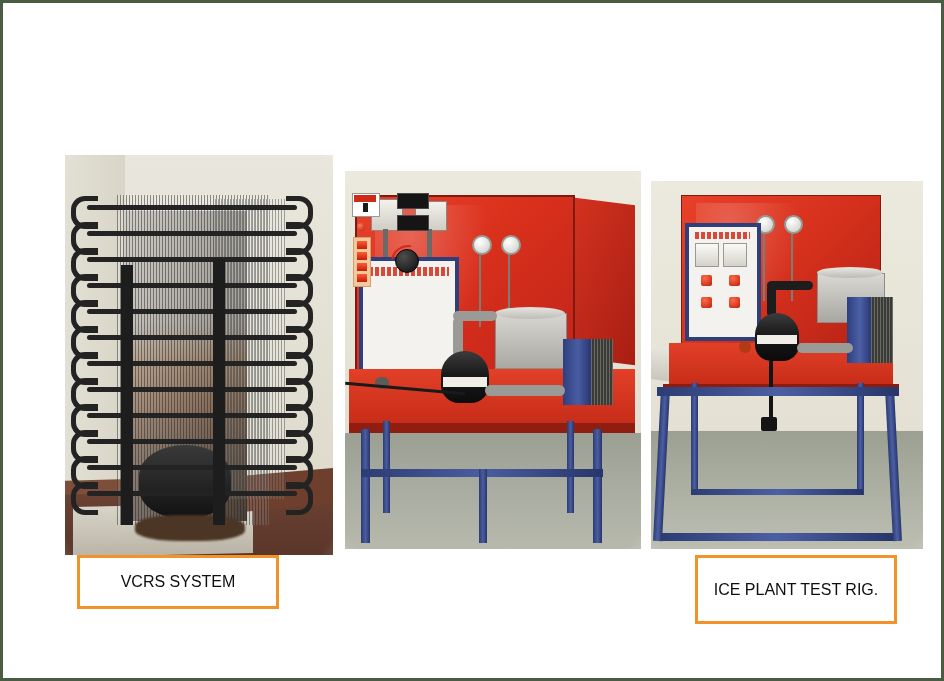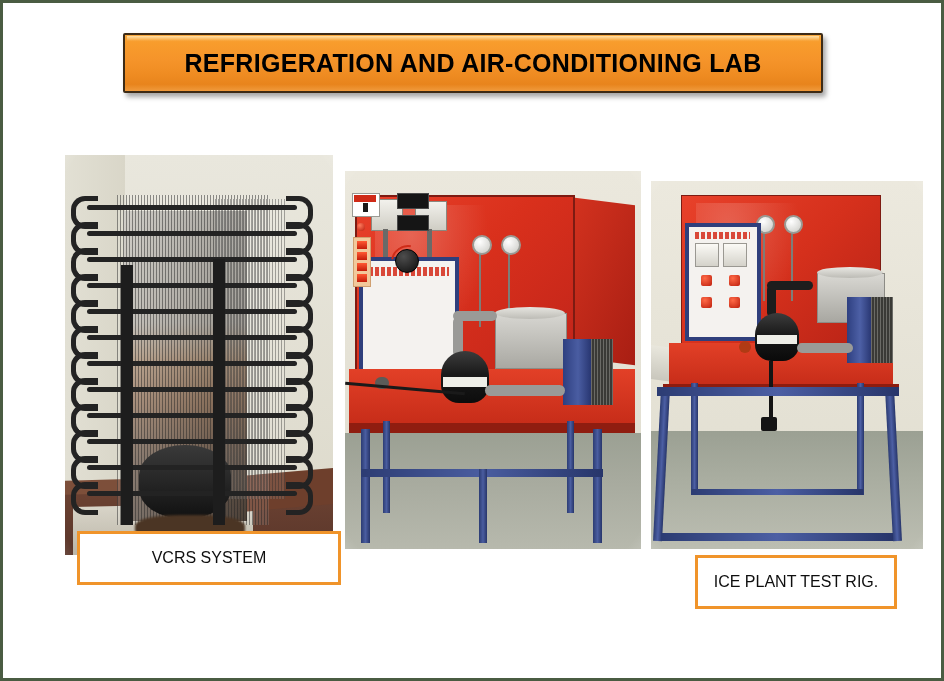--- a/index.html
+++ b/index.html
@@ -151,32 +151,29 @@
     position:absolute;
     box-sizing:border-box;
     background:#ffffff;
     border:3px solid #f0942a;
     display:flex;align-items:center;justify-content:center;
     text-align:center;
     font-size:16px;color:#0e0e0e;
     line-height:1.2;
     padding:2px 6px;
   }
-  #caption-vcrs{left:74px;top:528px;width:264px;height:54px;}
+  #caption-vcrs{left:74px;top:552px;width:202px;height:54px;}
   #caption-reftest{left:360px;top:557px;width:270px;height:60px;}
-  #caption-iceplant{left:692px;top:552px;width:202px;height:54px;}
+  #caption-iceplant{left:692px;top:552px;width:202px;height:69px;}
 </style>
 </head>
 <body>
 
 <div id="page">
 
-  <div id="title-banner">
-    <span id="title-text">REFRIGERATION AND AIR-CONDITIONING LAB</span>
-  </div>
 
   <div class="photo" id="photo-vcrs">
     <div class="ph-layer" id="p1-wall"></div>
     <div class="ph-layer" id="p1-wall2"></div>
     <div class="ph-layer" id="p1-table"></div>
     <div class="ph-layer" id="p1-table-top"></div>
     <div class="ph-layer" id="p1-white-slab"></div>
     <div class="ph-layer" id="p1-brownboard"></div>
     <div class="ph-layer" id="p1-body"></div>
     <div class="ph-layer" id="p1-body-shade"></div>

